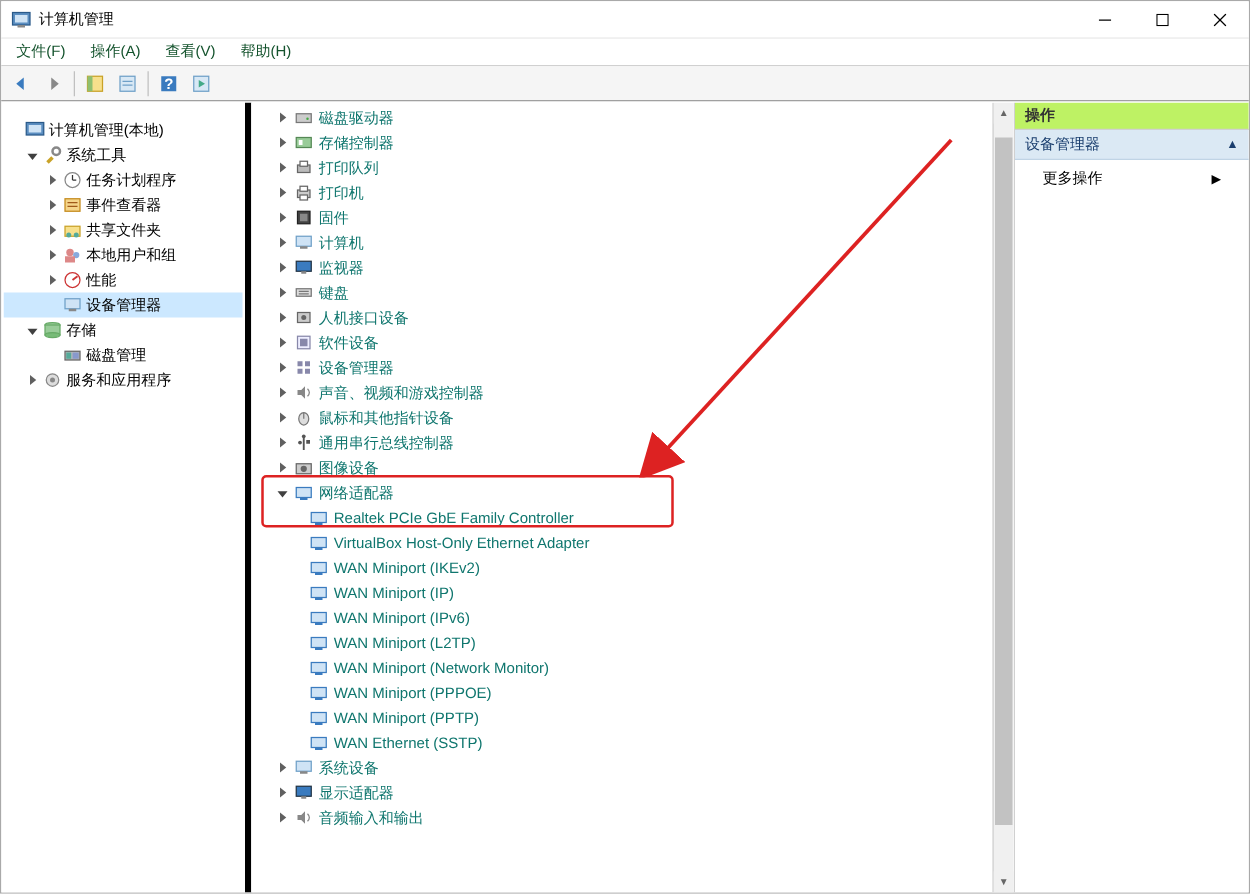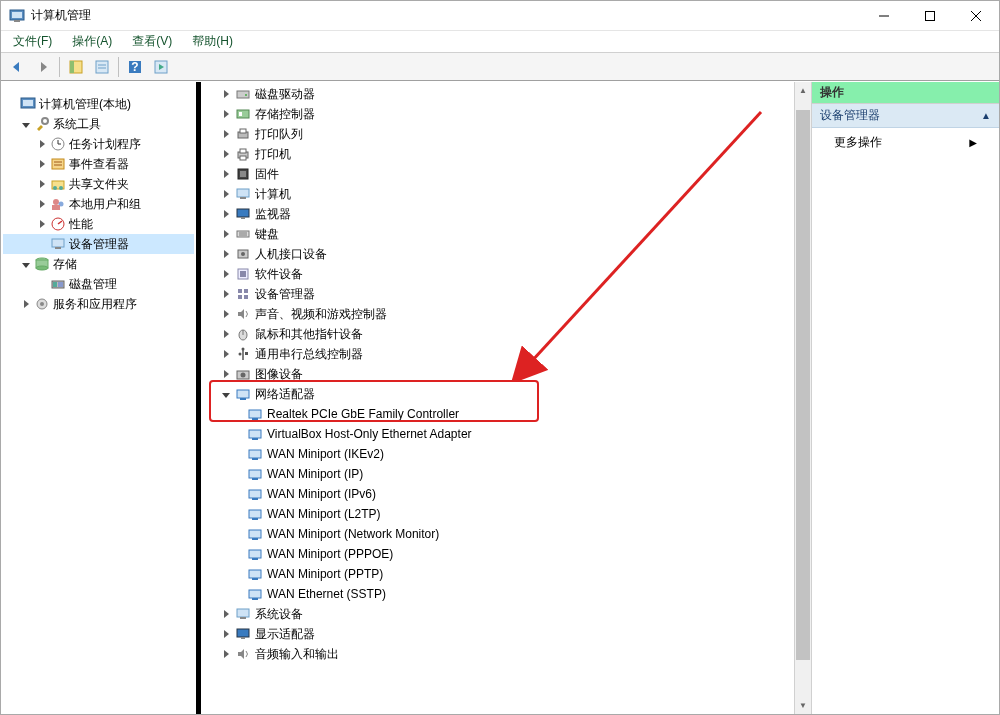--- a/index.html
+++ b/index.html
@@ -37,40 +37,40 @@
 .indent-0 { padding-left: 2px; }
 .indent-1 { padding-left: 16px; }
 .indent-2 { padding-left: 32px; }
 
 
 .mid-panel { flex: 1; position: relative; background: #fff; overflow: hidden; }
 .mid-inner { position: absolute; left: 0; right: 17px; top: 0; bottom: 0; padding: 2px 4px; }
 .dev-row { display: flex; align-items: center; height: 20px; white-space: nowrap; cursor: default; }
 .dev-row .expander { width: 14px; height: 14px; display: flex; align-items: center; justify-content: center; margin-right: 2px; flex-shrink: 0; }
 .dev-row .icon { width: 16px; height: 16px; margin-right: 4px; flex-shrink: 0; }
-.dev-row .label { color: #000000; }
+.dev-row .label { color: #0f766e; }
 .dind-1 { padding-left: 14px; }
 .dind-2 { padding-left: 42px; }
 
 
 .highlight-box { position: absolute; border: 2px solid #d22; border-radius: 4px; pointer-events: none; }
 
 
 .arrow-svg { position: absolute; pointer-events: none; }
 
 
 .vscroll { position: absolute; right: 0; top: 0; bottom: 0; width: 17px; background: #f0f0f0; border-left: 1px solid #d0d0d0; }
 .vscroll .thumb { position: absolute; left: 1px; right: 1px; background: #c2c2c2; border-radius: 0; }
 .vscroll .btn-up, .vscroll .btn-down { position: absolute; left: 0; right: 0; height: 17px; background: #f0f0f0; display:flex; align-items:center; justify-content:center; color:#666; font-size:8px; }
 .vscroll .btn-up { top: 0; }
 .vscroll .btn-down { bottom: 0; }
 
 
 .right-panel { width: 188px; background: #fff; border-left: 1px solid #d0d0d0; display: flex; flex-direction: column; }
-.right-panel .hdr { height: 22px; background: #86efac; border-bottom: 1px solid #d0d0d0; padding-left: 8px; display: flex; align-items: center; font-weight: bold; color: #333; }
+.right-panel .hdr { height: 22px; background: #bef264; border-bottom: 1px solid #d0d0d0; padding-left: 8px; display: flex; align-items: center; font-weight: bold; color: #333; }
 .right-panel .section-title { background: #dbe9f4; border-bottom: 1px solid #c0d4e5; padding: 3px 8px; display: flex; align-items: center; justify-content: space-between; color: #1a3e6e; }
 .right-panel .section-title .arrow-up { font-size: 10px; color: #1a3e6e; }
 .right-panel .action-item { padding: 6px 22px; display: flex; align-items: center; justify-content: space-between; color: #000; gap: 43px; }
 .right-panel .action-item .chev { font-size: 10px; }
 
 
 svg { display: block; }
 
 
 .tri-right { width: 0; height: 0; border-top: 4px solid transparent; border-bottom: 4px solid transparent; border-left: 5px solid #606060; }

